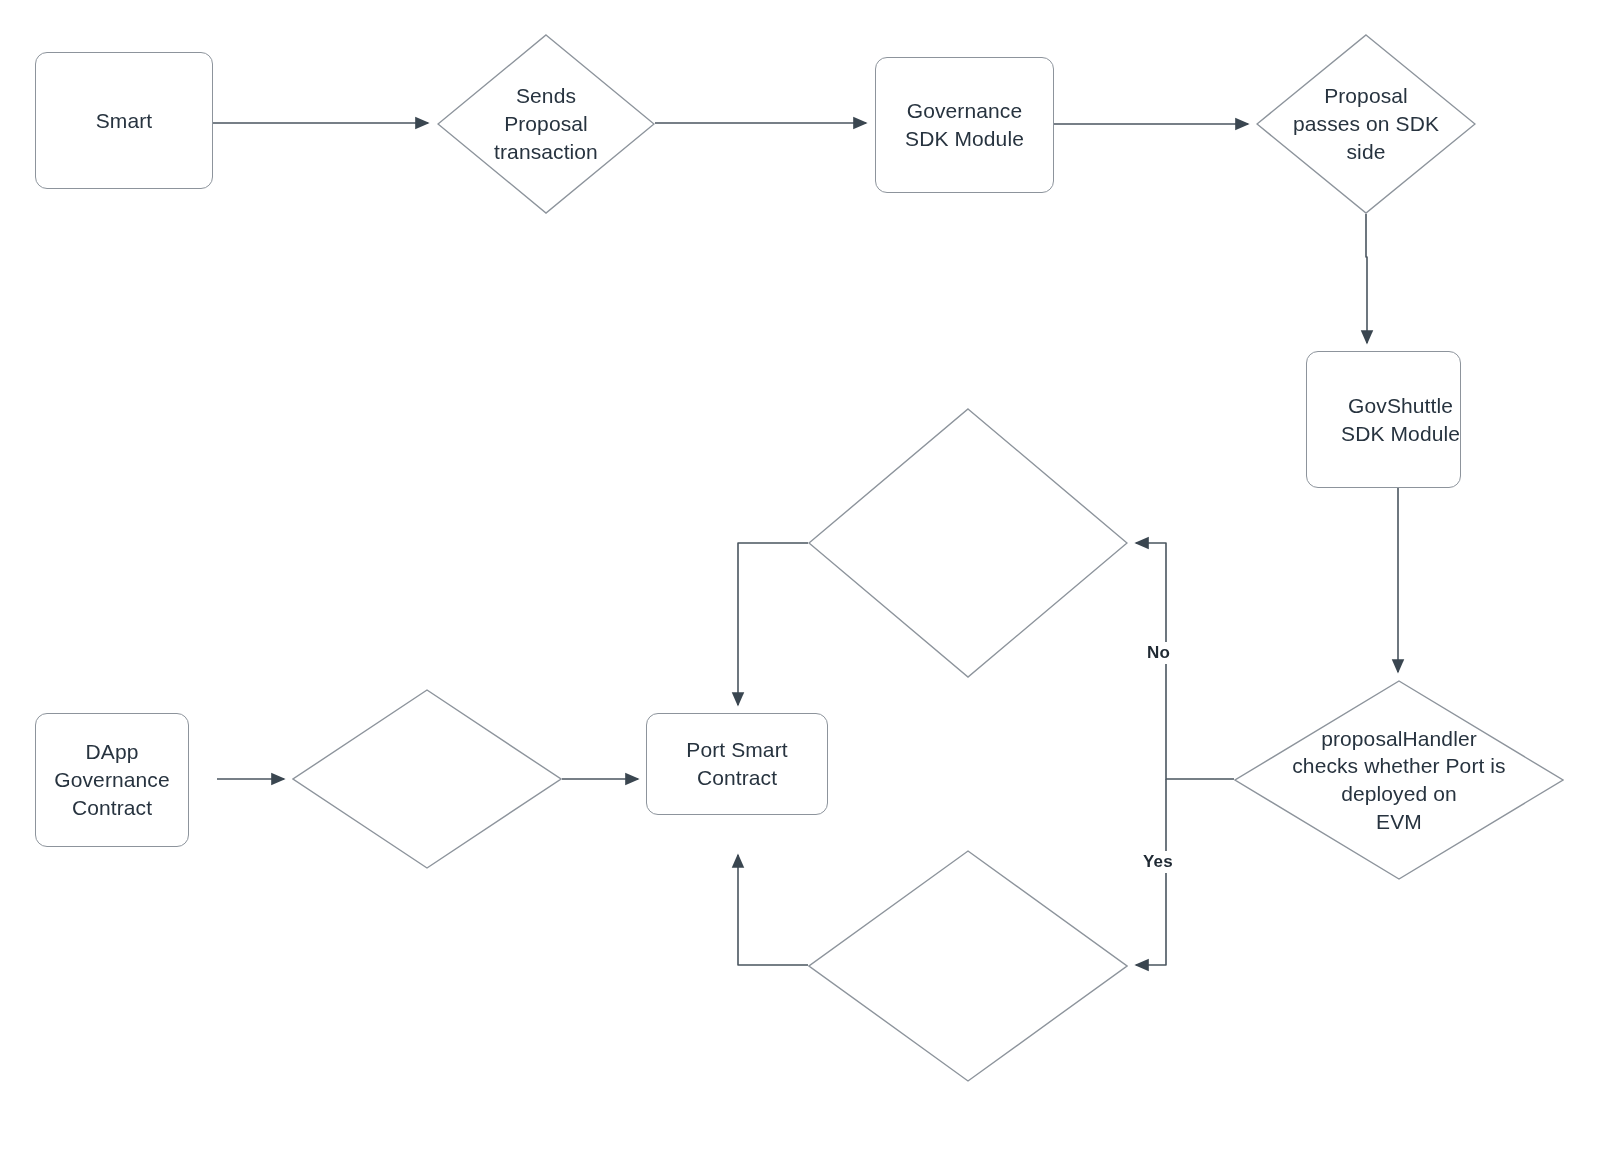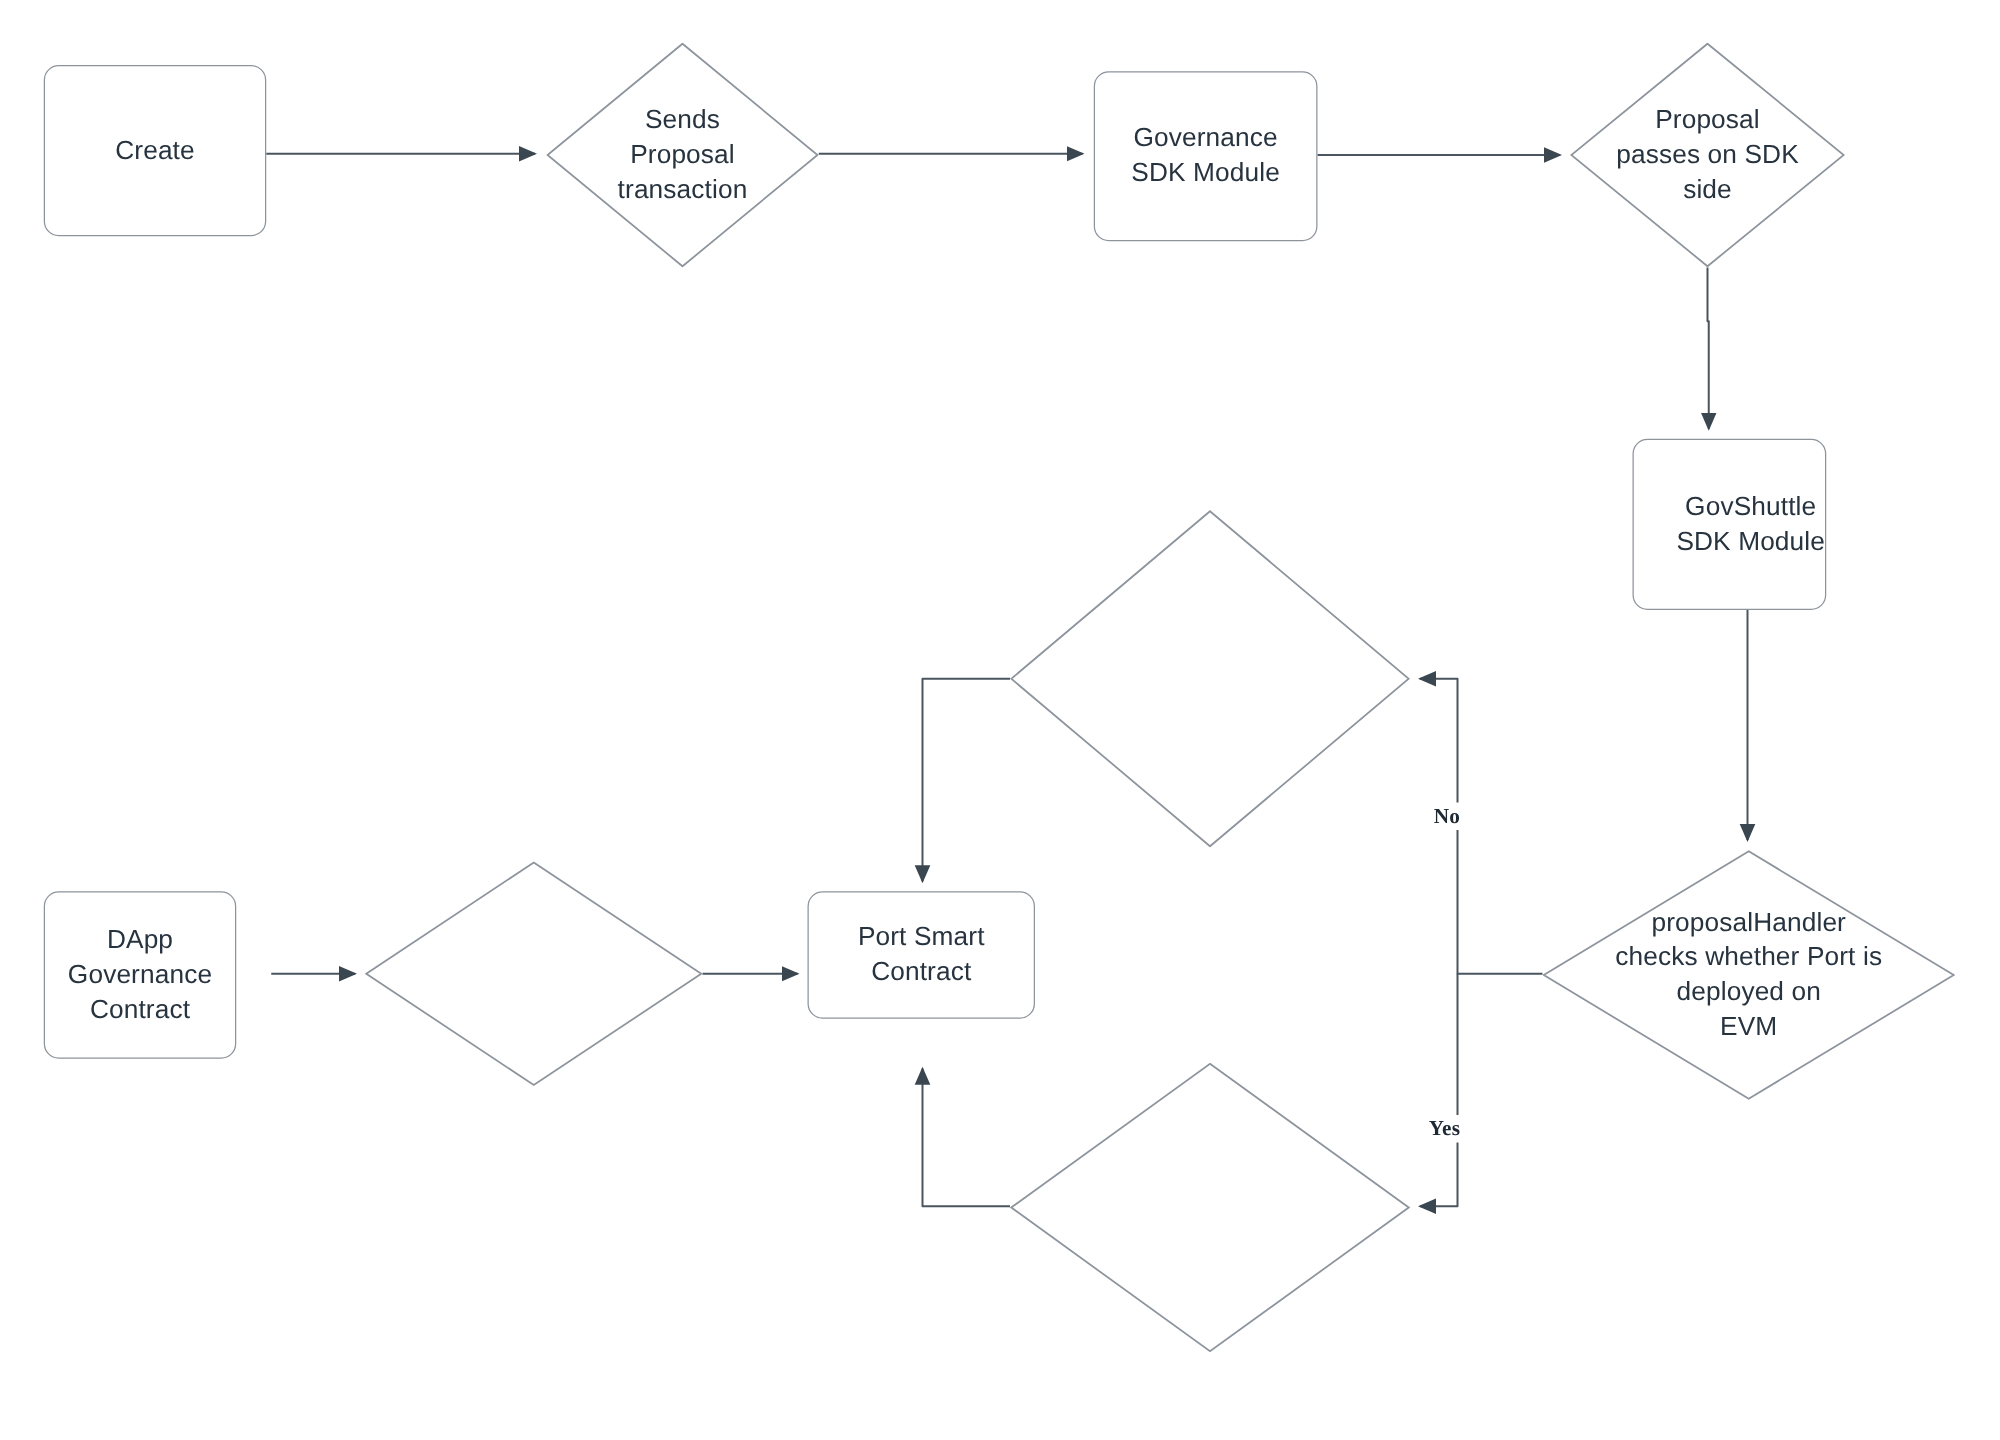--- a/index.html
+++ b/index.html
@@ -59,21 +59,20 @@
     padding: 0 6px;
   }
   .edge-label {
     position: absolute;
     font-size: 17px;
     font-weight: bold;
     color: #1f2933;
     background: #ffffff;
     padding: 1px 3px;
     letter-spacing: 0.2px;
-    font-family: Liberation Serif, serif;
   }
 </style>
 </head>
 <body>
 
 <div id="canvas">
   <svg id="edge-layer" viewBox="0 0 1600 1152" xmlns="http://www.w3.org/2000/svg">
     <defs>
       <marker id="arrowhead" markerWidth="9" markerHeight="9" refX="8" refY="4.5" orient="auto" markerUnits="strokeWidth">
         <path d="M 0 0.6 L 9 4.5 L 0 8.4 z" fill="#3a4650"></path>
@@ -87,21 +86,21 @@
         <path d="M 1398 488 L 1398 672" fill="none" stroke="#4a555f" stroke-width="1.6" stroke-linejoin="round" stroke-linecap="butt" marker-end="url(#arrowhead)"></path>
         <path d="M 1234 779 L 1166 779 L 1166 543 L 1136 543" fill="none" stroke="#4a555f" stroke-width="1.6" stroke-linejoin="round" stroke-linecap="butt" marker-end="url(#arrowhead)"></path>
         <path d="M 1166 779 L 1166 965 L 1136 965" fill="none" stroke="#4a555f" stroke-width="1.6" stroke-linejoin="round" stroke-linecap="butt" marker-end="url(#arrowhead)"></path>
         <path d="M 808 543 L 738 543 L 738 705" fill="none" stroke="#4a555f" stroke-width="1.6" stroke-linejoin="round" stroke-linecap="butt" marker-end="url(#arrowhead)"></path>
         <path d="M 808 965 L 738 965 L 738 855" fill="none" stroke="#4a555f" stroke-width="1.6" stroke-linejoin="round" stroke-linecap="butt" marker-end="url(#arrowhead)"></path>
         <path d="M 217 779 L 284 779" fill="none" stroke="#4a555f" stroke-width="1.6" stroke-linejoin="round" stroke-linecap="butt" marker-end="url(#arrowhead)"></path>
         <path d="M 562 779 L 638 779" fill="none" stroke="#4a555f" stroke-width="1.6" stroke-linejoin="round" stroke-linecap="butt" marker-end="url(#arrowhead)"></path>
       </g>
   </svg>
   <div id="nodes-group">
-      <div class="node process" style="left: 35px; top: 52px; width: 178px; height: 137px;"><span>Create</span></div>
+      <div class="node process" style="left: 35px; top: 52px; width: 178px; height: 137px;"><span>Smart</span></div>
       <div class="node decision" style="left: 437px; top: 34px; width: 218px; height: 180px;"><svg class="diamond-shape" viewBox="0 0 218 180" preserveAspectRatio="none">
           <path d="M 109 1 L 217 90 L 109 179 L 1 90 Z" fill="#ffffff" stroke="#8d949c" stroke-width="1.4" vector-effect="non-scaling-stroke"></path>
         </svg><span class="diamond-label">Sends
 Proposal
 transaction</span></div>
       <div class="node process" style="left: 875px; top: 57px; width: 179px; height: 136px;"><span>Governance
 SDK Module</span></div>
       <div class="node decision" style="left: 1256px; top: 34px; width: 220px; height: 180px;"><svg class="diamond-shape" viewBox="0 0 220 180" preserveAspectRatio="none">
           <path d="M 110 1 L 219 90 L 110 179 L 1 90 Z" fill="#ffffff" stroke="#8d949c" stroke-width="1.4" vector-effect="non-scaling-stroke"></path>
         </svg><span class="diamond-label">Proposal
@@ -125,15 +124,15 @@
 Contract</span></div>
       <div class="node process" style="left: 35px; top: 713px; width: 154px; height: 134px;"><span>DApp
 Governance
 Contract</span></div>
       <div class="node decision" style="left: 292px; top: 689px; width: 270px; height: 180px;"><svg class="diamond-shape" viewBox="0 0 270 180" preserveAspectRatio="none">
           <path d="M 135 1 L 269 90 L 135 179 L 1 90 Z" fill="#ffffff" stroke="#8d949c" stroke-width="1.4" vector-effect="non-scaling-stroke"></path>
         </svg></div>
     </div>
   <div id="labels-group">
       <div class="edge-label" style="left: 1144px; top: 642px;">No</div>
-      <div class="edge-label" style="left: 1140px; top: 851px; margin-top: 41px;">Yes</div>
+      <div class="edge-label" style="left: 1140px; top: 851px;">Yes</div>
     </div>
 </div>
 
 </body></html>

